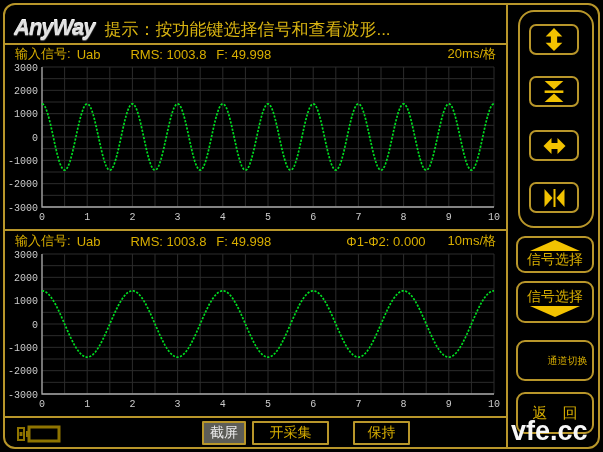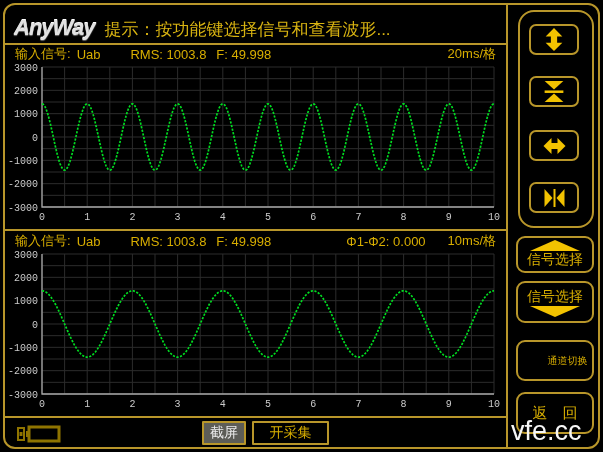--- a/index.html
+++ b/index.html
@@ -61,21 +61,21 @@
         flex-direction:column;align-items:center;justify-content:center;
         box-sizing:border-box;font-size:14px;cursor:pointer;white-space:nowrap;}
   #btn-signal-up{top:236px;height:37px;}
   #btn-signal-down{top:281px;height:42px;}
   #btn-channel{top:340px;height:41px;font-size:10px;padding-left:25px;}
   #btn-return{top:392px;height:42px;font-size:15px;}
   .tri-up{width:0;height:0;border-left:25px solid transparent;
           border-right:25px solid transparent;border-bottom:11px solid var(--arrow);}
   .tri-down{width:0;height:0;border-left:25px solid transparent;
           border-right:25px solid transparent;border-top:11px solid var(--arrow);}
-  .watermark{position:absolute;left:511px;top:416px;font-size:27px;font-weight:normal;
+  .watermark{position:absolute;left:511px;top:416px;font-size:27px;font-weight:bold;
              color:#f7f7f7;letter-spacing:0px;z-index:10;}
 </style>
 </head>
 <body>
 
 <div id="screen">
 
   <div class="header">
     <div class="logo">AnyWay</div>
     <div class="tip">提示：按功能键选择信号和查看波形...</div>
@@ -218,20 +218,21 @@
 
   <div class="bottombar">
     <svg class="battery" width="46" height="20" viewBox="0 0 46 20">
       <rect x="1" y="4" width="6" height="12" fill="none" stroke="#8f7400" stroke-width="2"></rect>
       <rect x="2.5" y="8" width="3" height="4" fill="#8f7400"></rect>
       <rect x="9" y="7" width="3" height="6" fill="#8f7400"></rect>
       <rect x="12" y="3" width="30" height="14" fill="none" stroke="#8f7400" stroke-width="3"></rect>
     </svg>
     <div class="bbtn" id="btn-screenshot">截屏</div>
     <div class="bbtn" id="btn-acquire">开采集</div>
+    <div class="bbtn" id="btn-hold">保持</div>
   </div>
 
   <div class="sidebar">
     <div class="zoomgroup"></div>
 
     <div class="zbtn" id="zb1">
       <svg width="26" height="25" viewBox="0 0 24 24">
         <path d="M12 1 L20 9 L15 9 L15 15 L20 15 L12 23 L4 15 L9 15 L9 9 L4 9 Z" fill="#f2c200"></path>
       </svg>
     </div>

